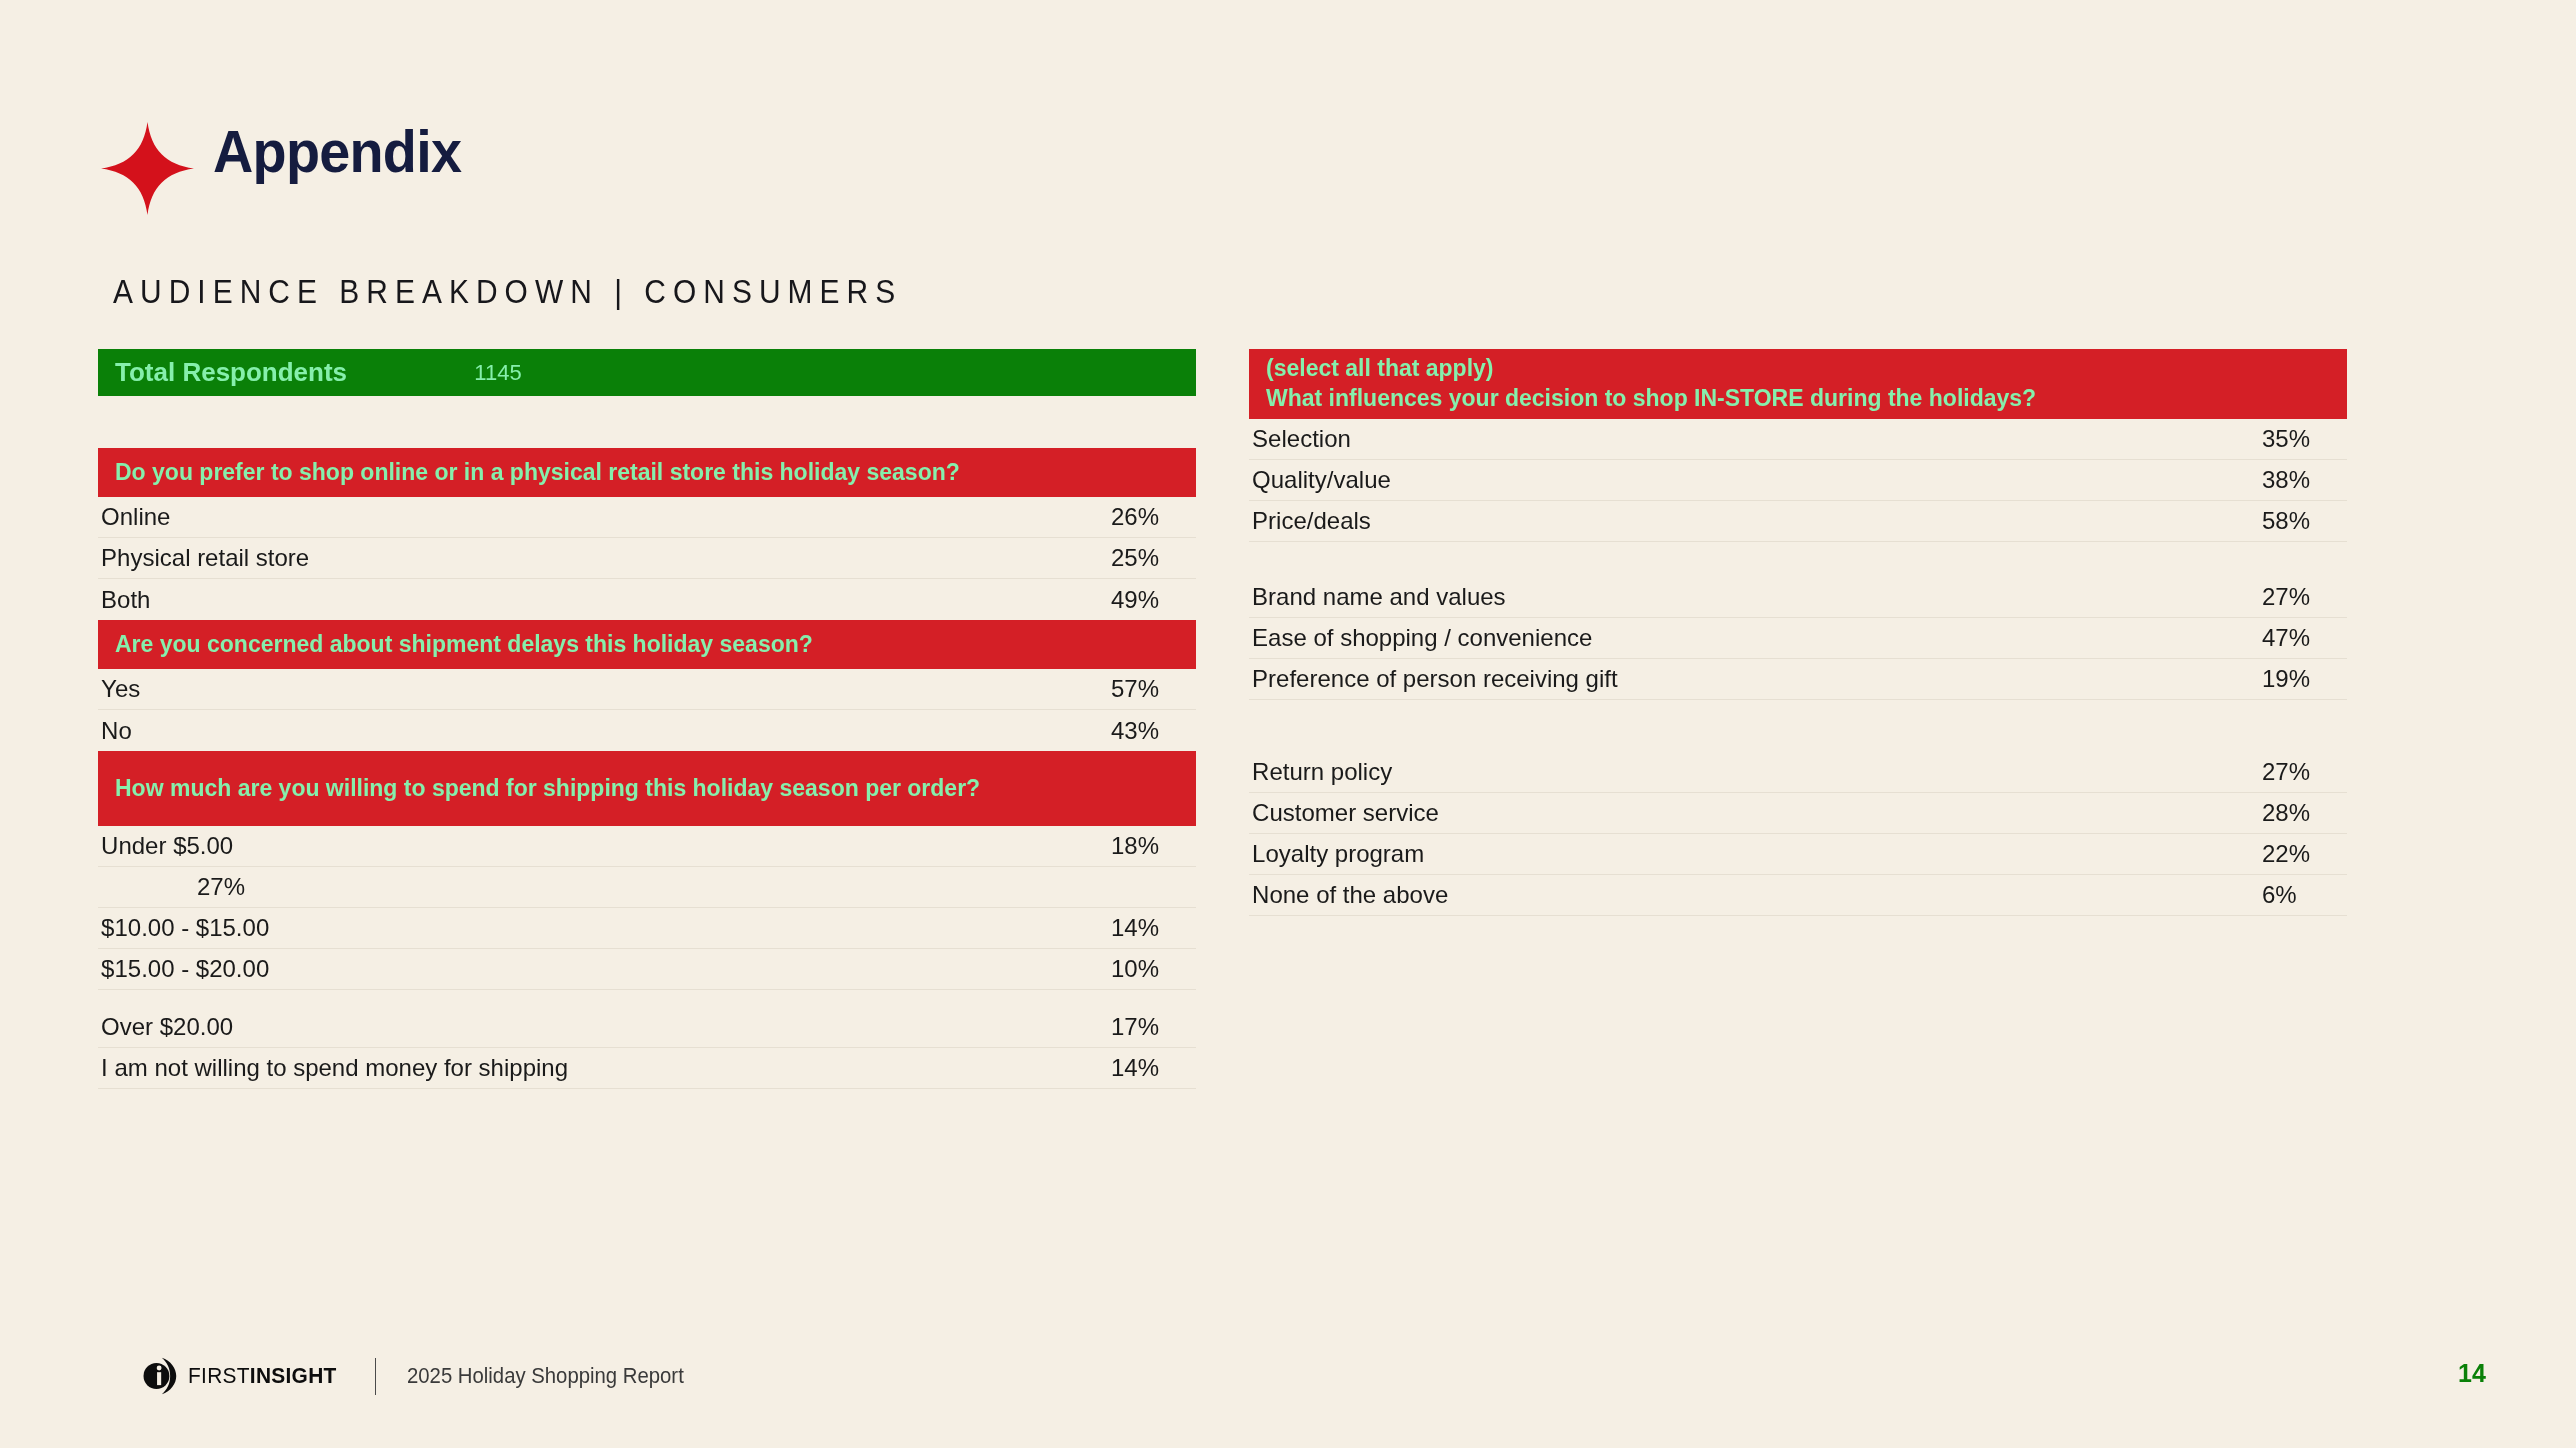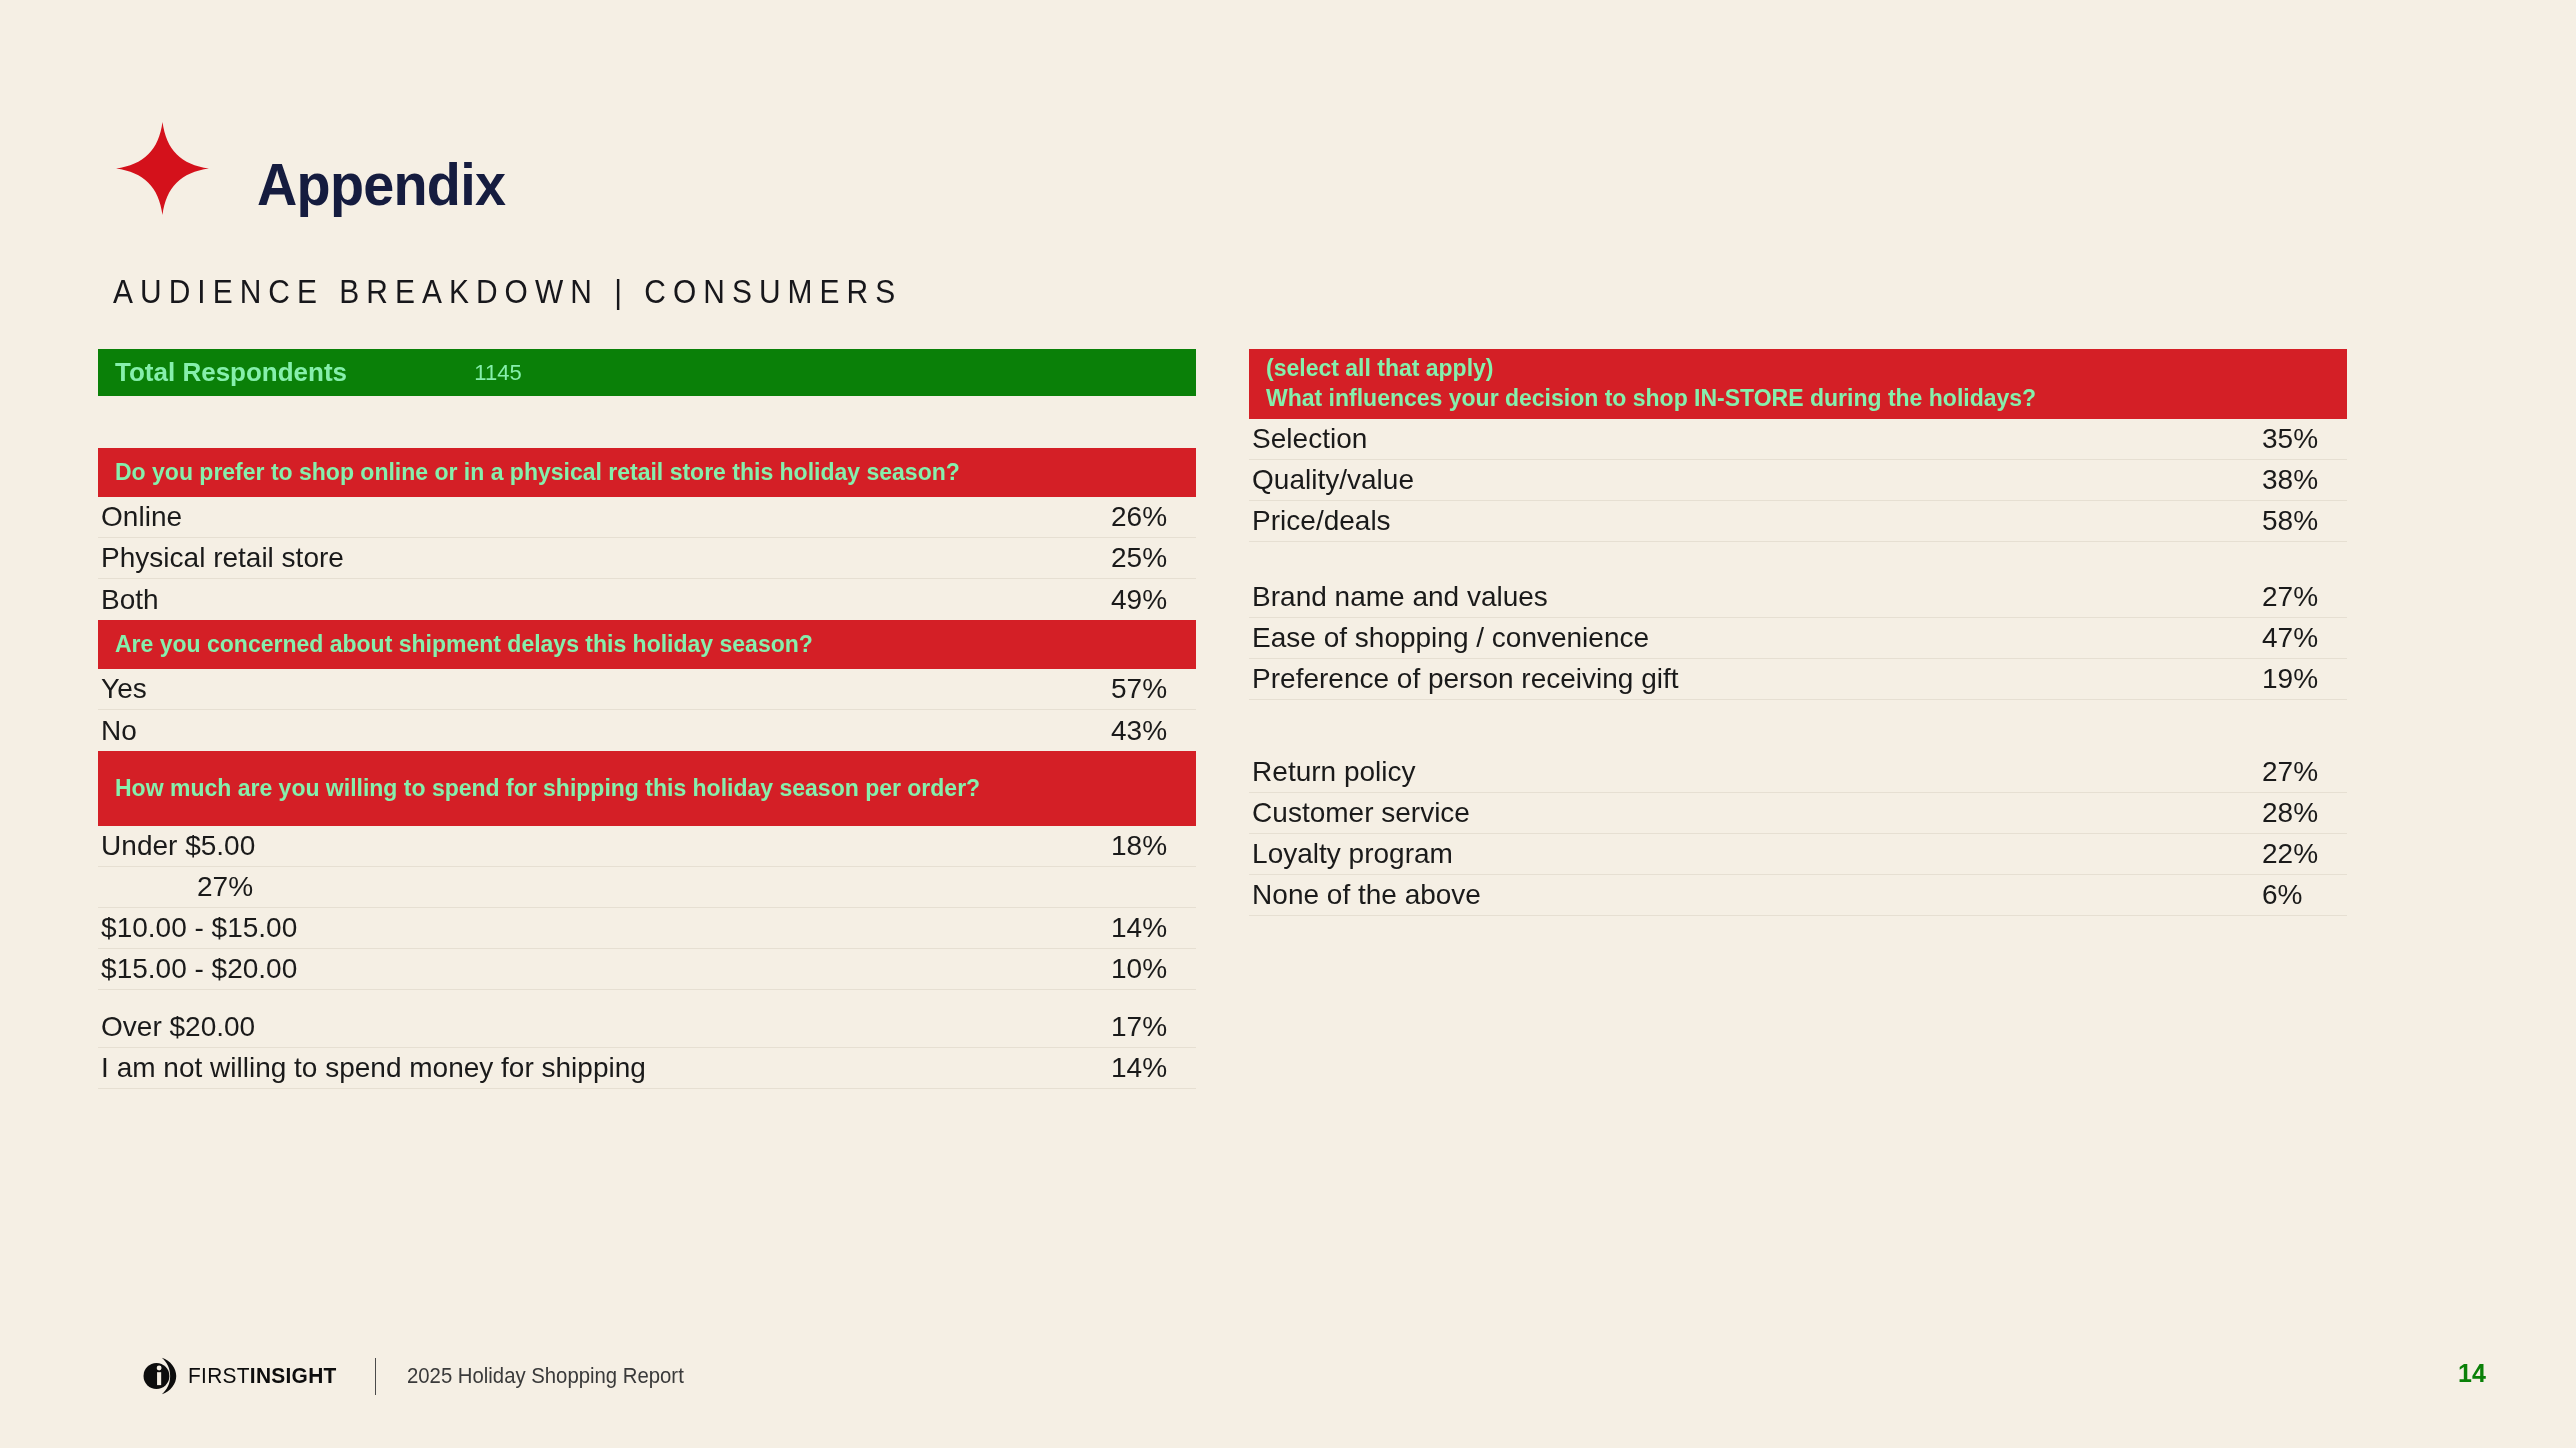--- a/index.html
+++ b/index.html
@@ -12,25 +12,25 @@
     background: #F5EFE4;
     font-family: "Liberation Sans", sans-serif;
     color: #1a1a1a;
     overflow: hidden;
     position: relative;
   }
 
   
   .header {
     position: absolute;
-    left: 116px;
+    left: 101px;
     top: 122px;
     display: flex;
-    align-items: flex-end;
-    gap: 48px;
+    align-items: flex-start;
+    gap: 19px;
   }
   .sparkle {
     width: 93px;
     height: 93px;
     flex: 0 0 auto;
     display: block;
   }
   .page-title {
     font-size: 60px;
     font-weight: bold;
@@ -102,21 +102,21 @@
 
   
   .rows { width: 100%; }
   .row {
     box-sizing: border-box;
     width: 100%;
     height: 41px;
     display: flex;
     align-items: center;
     border-bottom: 1.1px solid #E6DFD2;
-    font-size: 28px;
+    font-size: 24px;
     color: #1a1a1a;
   }
   .row .rlabel {
     flex: 1 1 auto;
     padding-left: 3.1px;
     white-space: nowrap;
   }
   .row .rvalue {
     flex: 0 0 184px;
     text-align: left;

